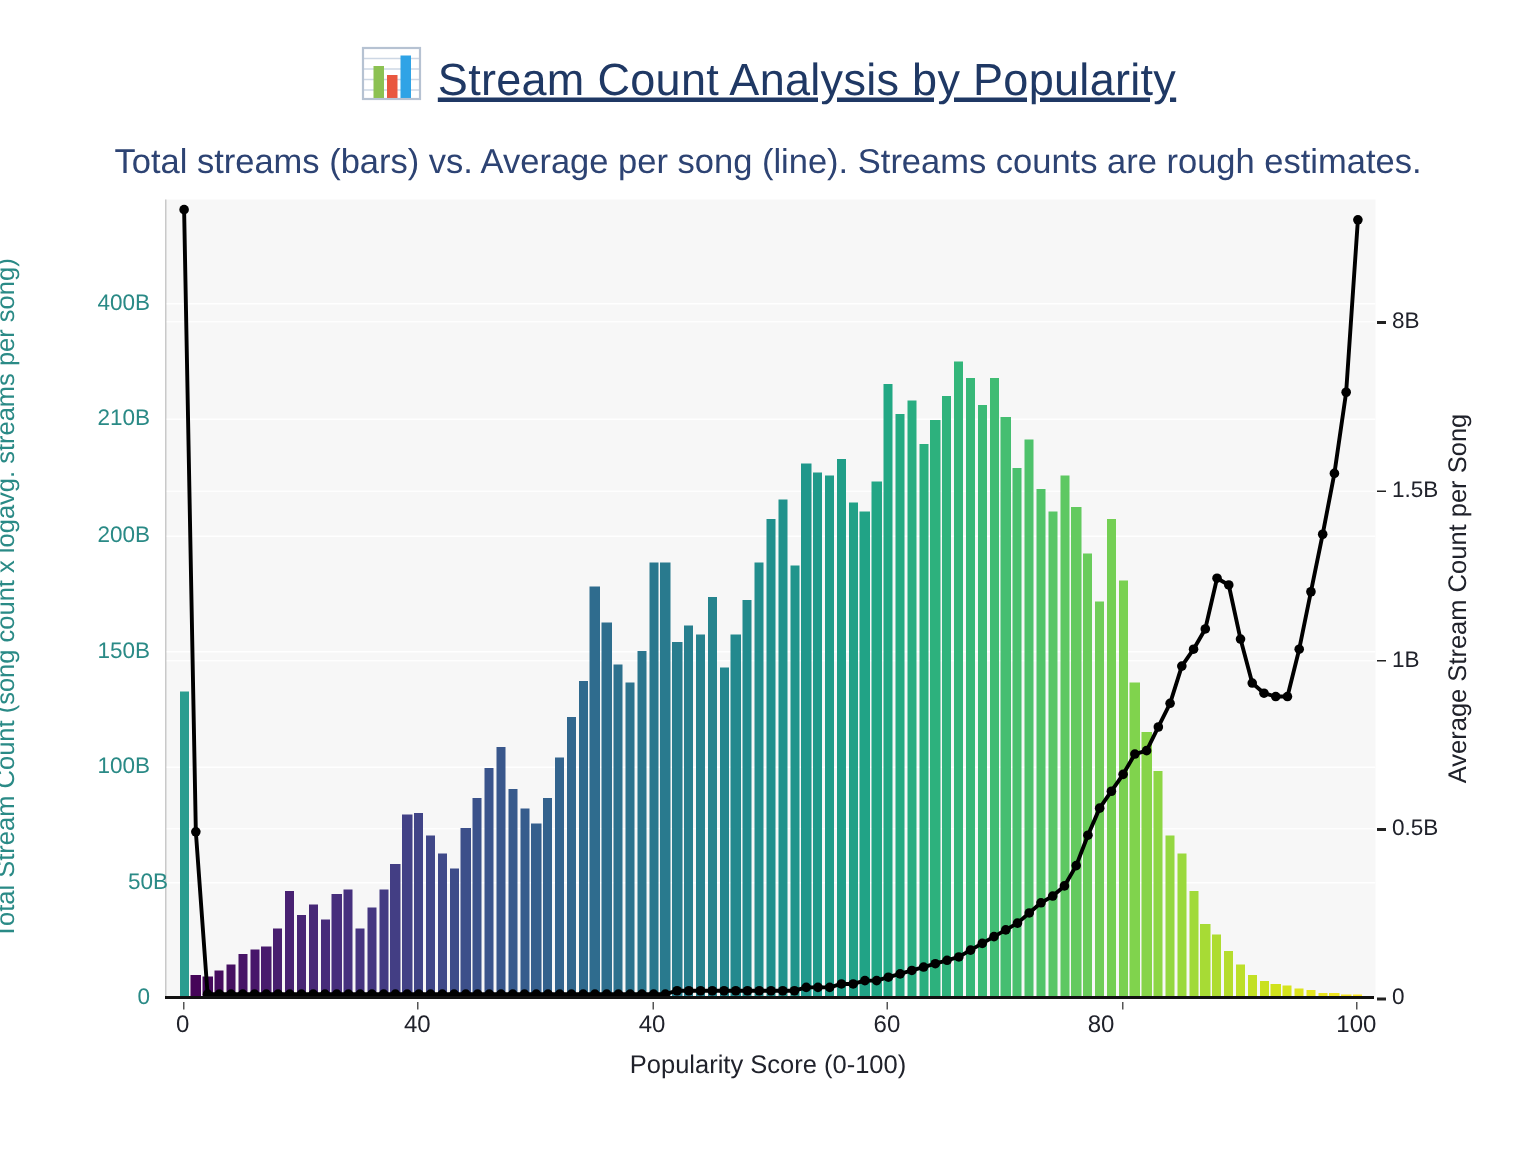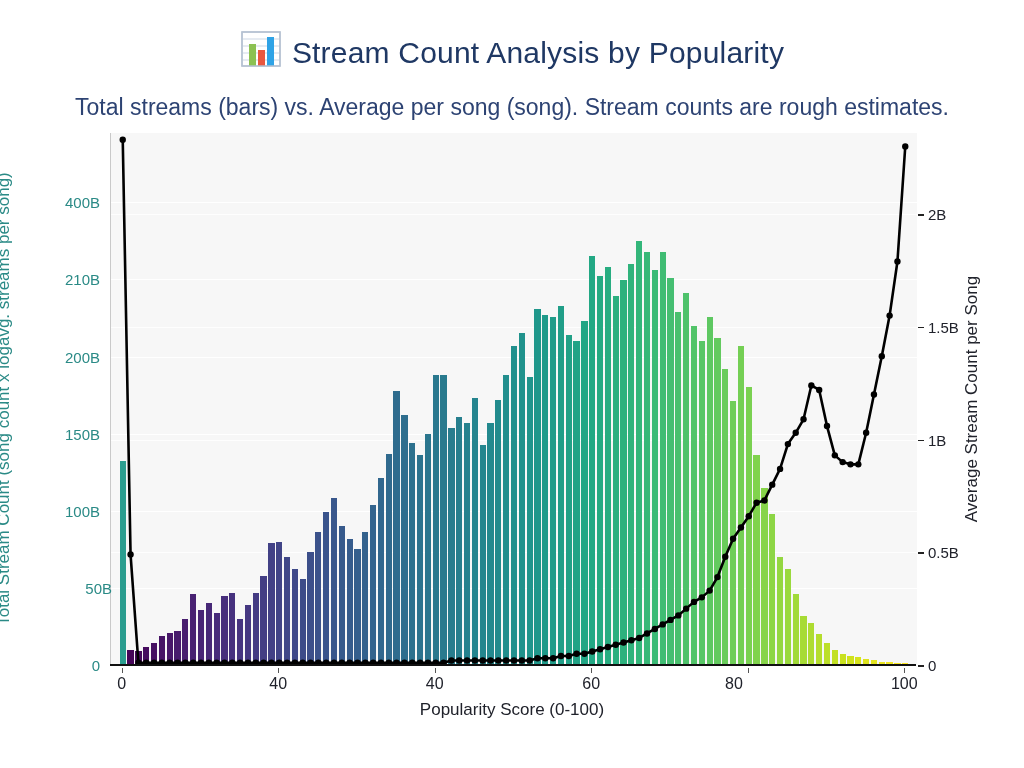--- a/index.html
+++ b/index.html
@@ -12,20 +12,21 @@
   }
   #chart-root{position:absolute;inset:0;}
 
   .title{
     position:absolute;left:0;right:0;top:30px;
     text-align:center;
     font-size:30px;
     color:#1f3864;
     letter-spacing:.2px;
     white-space:nowrap;
+    text-decoration:underline;
   }
   .title .ticon{
     display:inline-block;
     vertical-align:-5px;
     margin-right:10px;
     width:42px;height:38px;
   }
   .subtitle{
     position:absolute;left:0;right:0;top:94px;
     text-align:center;
@@ -157,21 +158,21 @@
           <line x1="2" y1="30" x2="40" y2="30"></line>
         </g>
         <rect x="9" y="14" width="7" height="22" fill="#8cc152"></rect>
         <rect x="18" y="20" width="7" height="16" fill="#e9573f"></rect>
         <rect x="27" y="7" width="7" height="29" fill="#2fa3e6"></rect>
         <rect x="2" y="2" width="38" height="34" fill="none" stroke="#b6c2d2" stroke-width="1.4"></rect>
       </svg>
     </span><span>Stream Count Analysis by Popularity</span>
   </div>
 
-  <div class="subtitle">Total streams (bars) vs. Average per song (song). Stream counts are rough estimates.</div>
+  <div class="subtitle">Total streams (bars) vs. Average per song (line). Streams counts are rough estimates.</div>
 
   <div class="plot-area">
     <div class="plot-inner" id="plot-inner">
         <div class="gridline" style="top: 454.899px;"></div>
         <div class="gridline" style="top: 377.797px;"></div>
         <div class="gridline" style="top: 300.696px;"></div>
         <div class="gridline" style="top: 223.594px;"></div>
         <div class="gridline" style="top: 146.493px;"></div>
         <div class="gridline" style="top: 69.3913px;"></div>
         <div class="gridline" style="top: 419.288px; opacity: 0.85;"></div>
@@ -399,21 +400,21 @@
     </div>
   <div id="right-ticks">
       <div class="ytick-right" style="left: 928px; top: 665px;">0</div>
       <div class="tickmark-yr" style="left: 918px; top: 665px;"></div>
       <div class="ytick-right" style="left: 928px; top: 552.288px;">0.5B</div>
       <div class="tickmark-yr" style="left: 918px; top: 552.288px;"></div>
       <div class="ytick-right" style="left: 928px; top: 439.576px;">1B</div>
       <div class="tickmark-yr" style="left: 918px; top: 439.576px;"></div>
       <div class="ytick-right" style="left: 928px; top: 326.864px;">1.5B</div>
       <div class="tickmark-yr" style="left: 918px; top: 326.864px;"></div>
-      <div class="ytick-right" style="left: 928px; top: 214.153px;">2B</div>
+      <div class="ytick-right" style="left: 928px; top: 214.153px;">8B</div>
       <div class="tickmark-yr" style="left: 918px; top: 214.153px;"></div>
     </div>
   <div id="x-ticks">
       <div class="xtick" style="left: 121.738px; top: 675px;">0</div>
       <div class="tickmark-x" style="left: 121.738px; top: 668px;"></div>
       <div class="xtick" style="left: 278.243px; top: 675px;">40</div>
       <div class="tickmark-x" style="left: 278.243px; top: 668px;"></div>
       <div class="xtick" style="left: 434.748px; top: 675px;">40</div>
       <div class="tickmark-x" style="left: 434.748px; top: 668px;"></div>
       <div class="xtick" style="left: 591.252px; top: 675px;">60</div>

